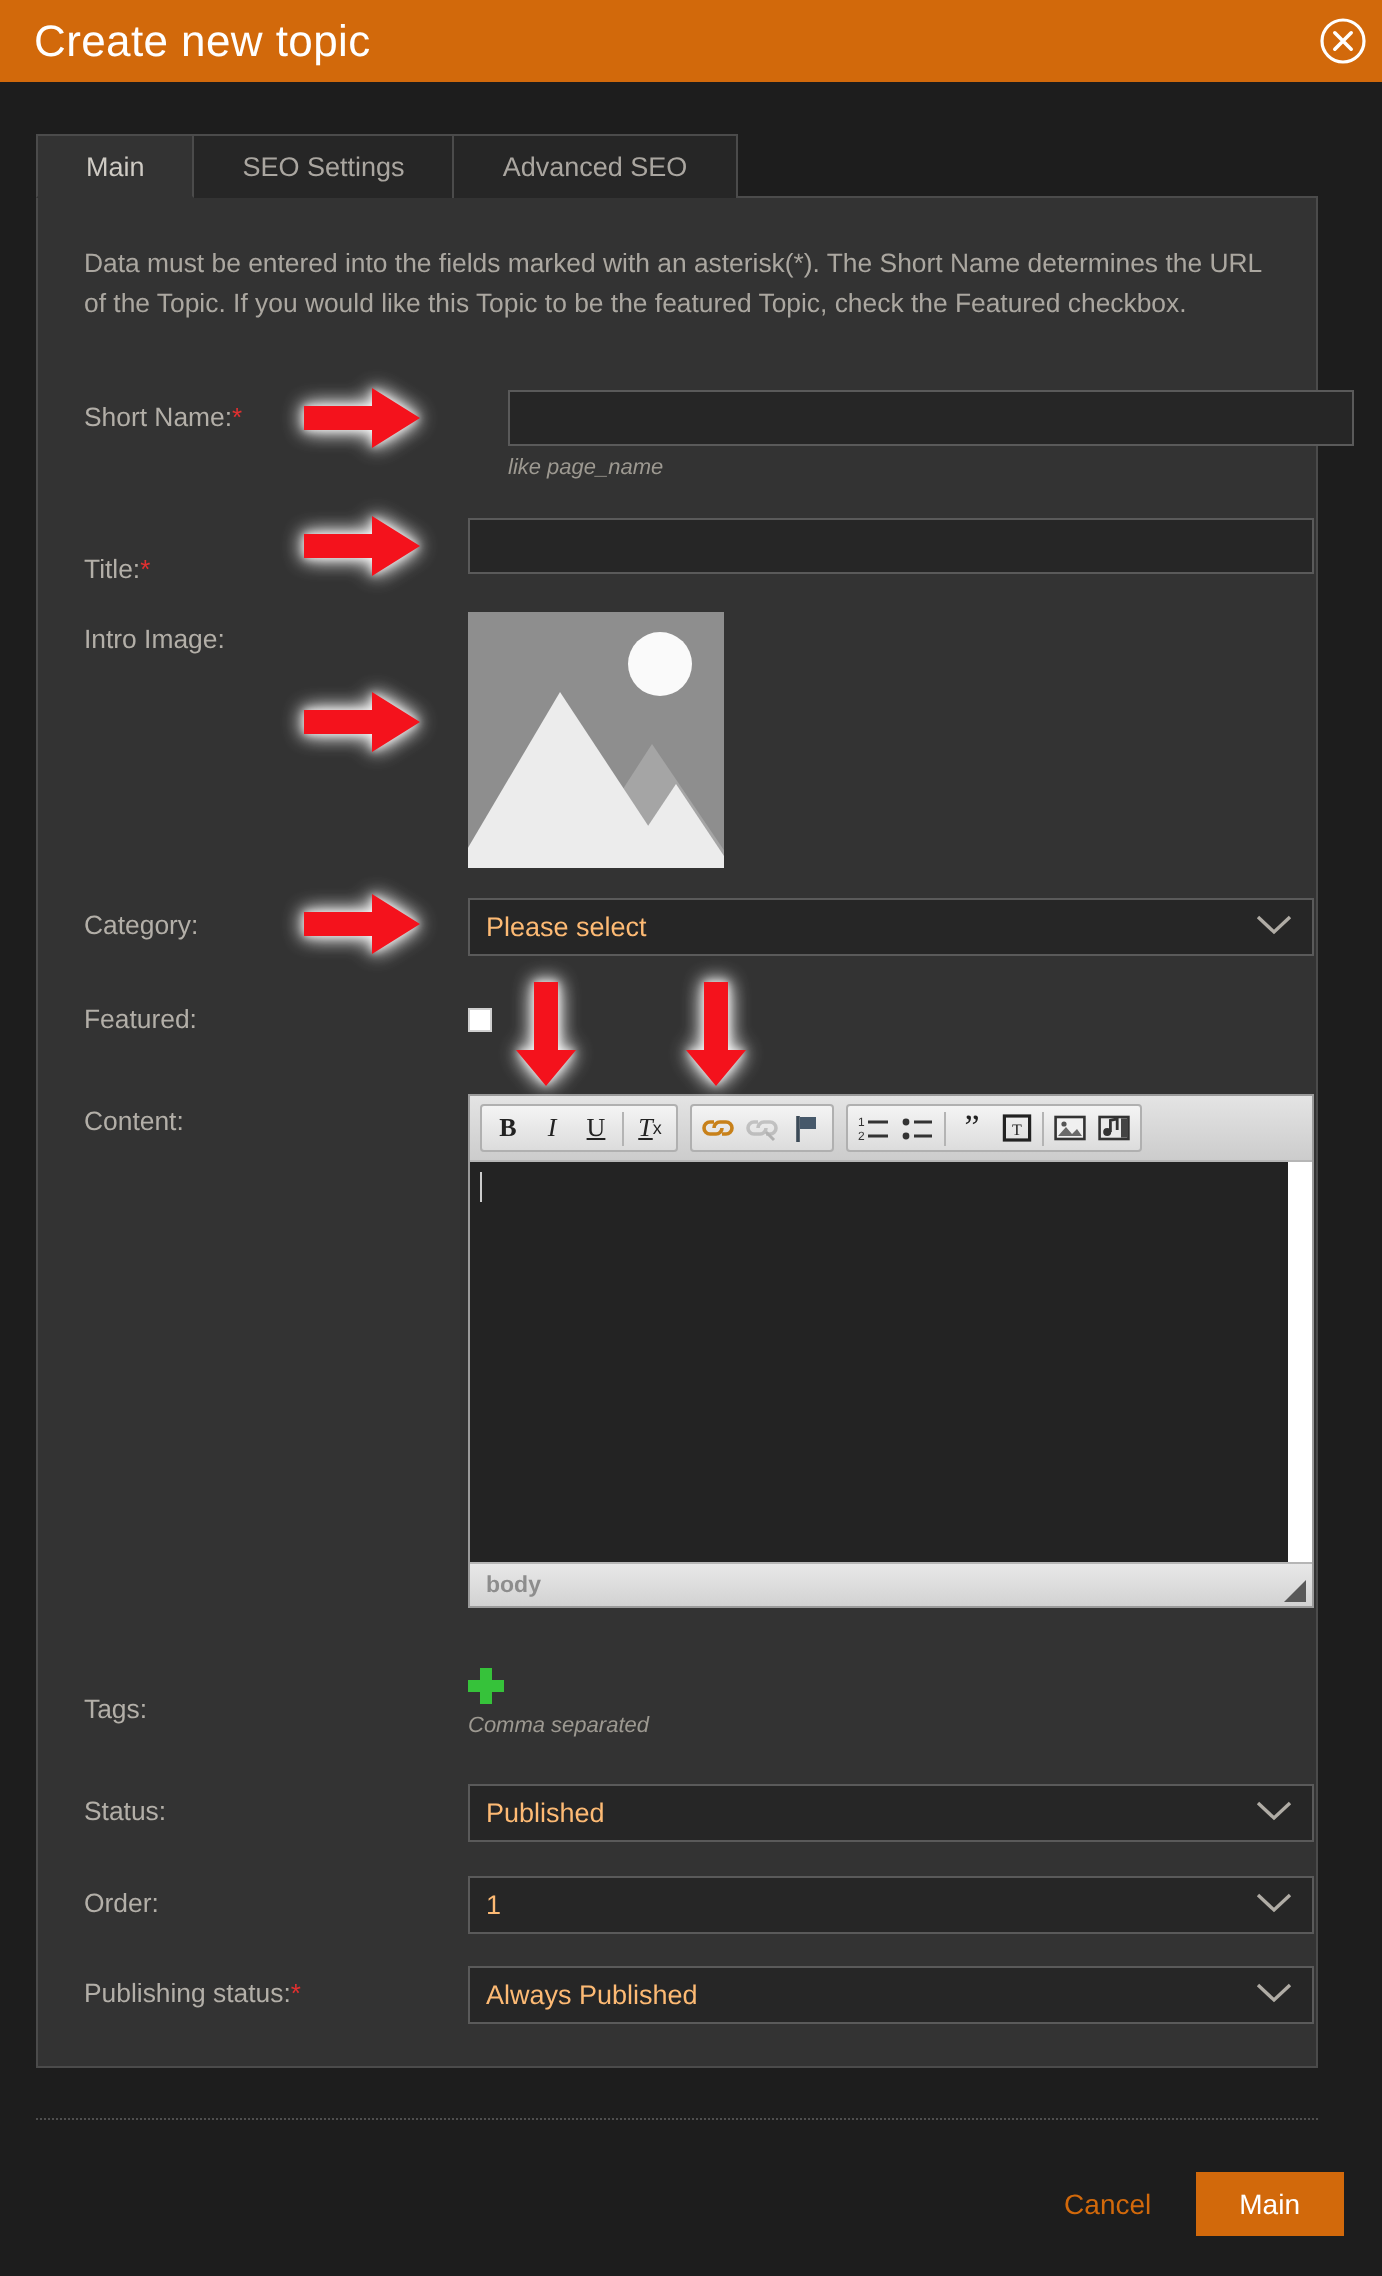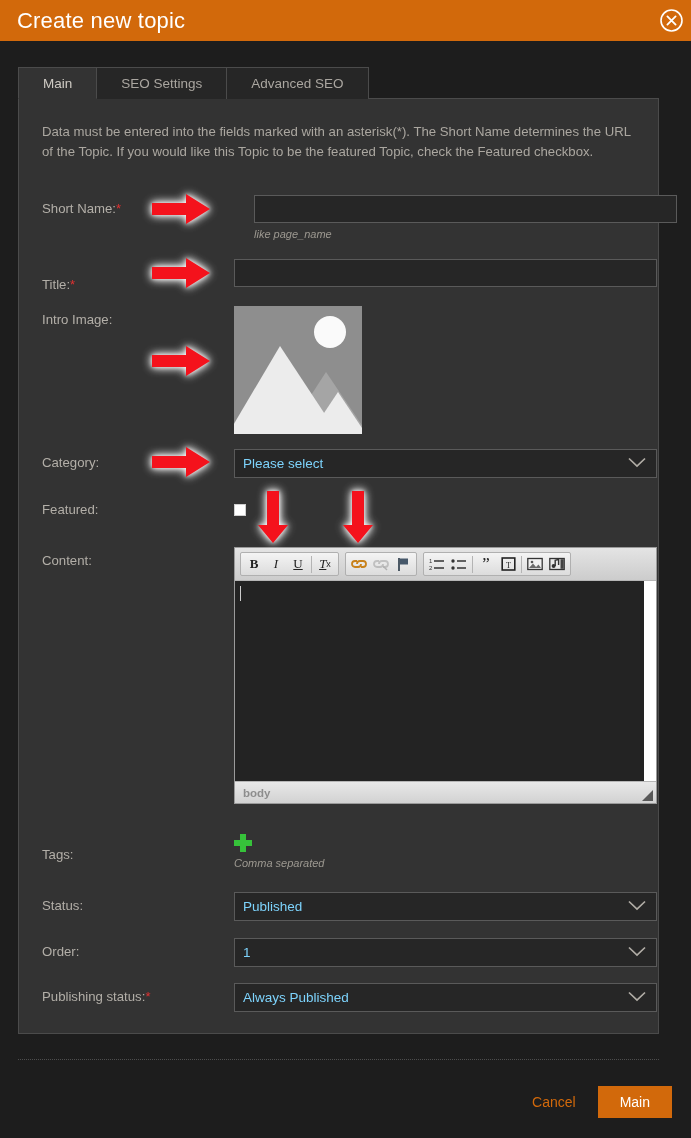--- a/index.html
+++ b/index.html
@@ -70,21 +70,21 @@
     padding: 0 6px; font-family: "Liberation Sans", sans-serif;
     outline: none;
   }
   .hint {
     font-size: 11px; font-style: italic; color: #9d9991;
     margin-top: 5px; display: block;
   }
 
   .selectbox {
     width: 423px; height: 29px; background: #262626;
-    border: 1px solid #5a5a5a; color: #7dd3fc; font-size: 13.5px;
+    border: 1px solid #5a5a5a; color: #fdba74; font-size: 13.5px;
     display: flex; align-items: center; padding: 12px 8px; cursor: pointer;
     position: relative;
   }
   .selectbox .chev {
     position: absolute; right: 9px; top: 50%; transform: translateY(-50%);
   }
 
   .checkbox {
     width: 12px; height: 12px; background: #ffffff; border: 1px solid #cfcfcf;
     display: block; cursor: pointer;

